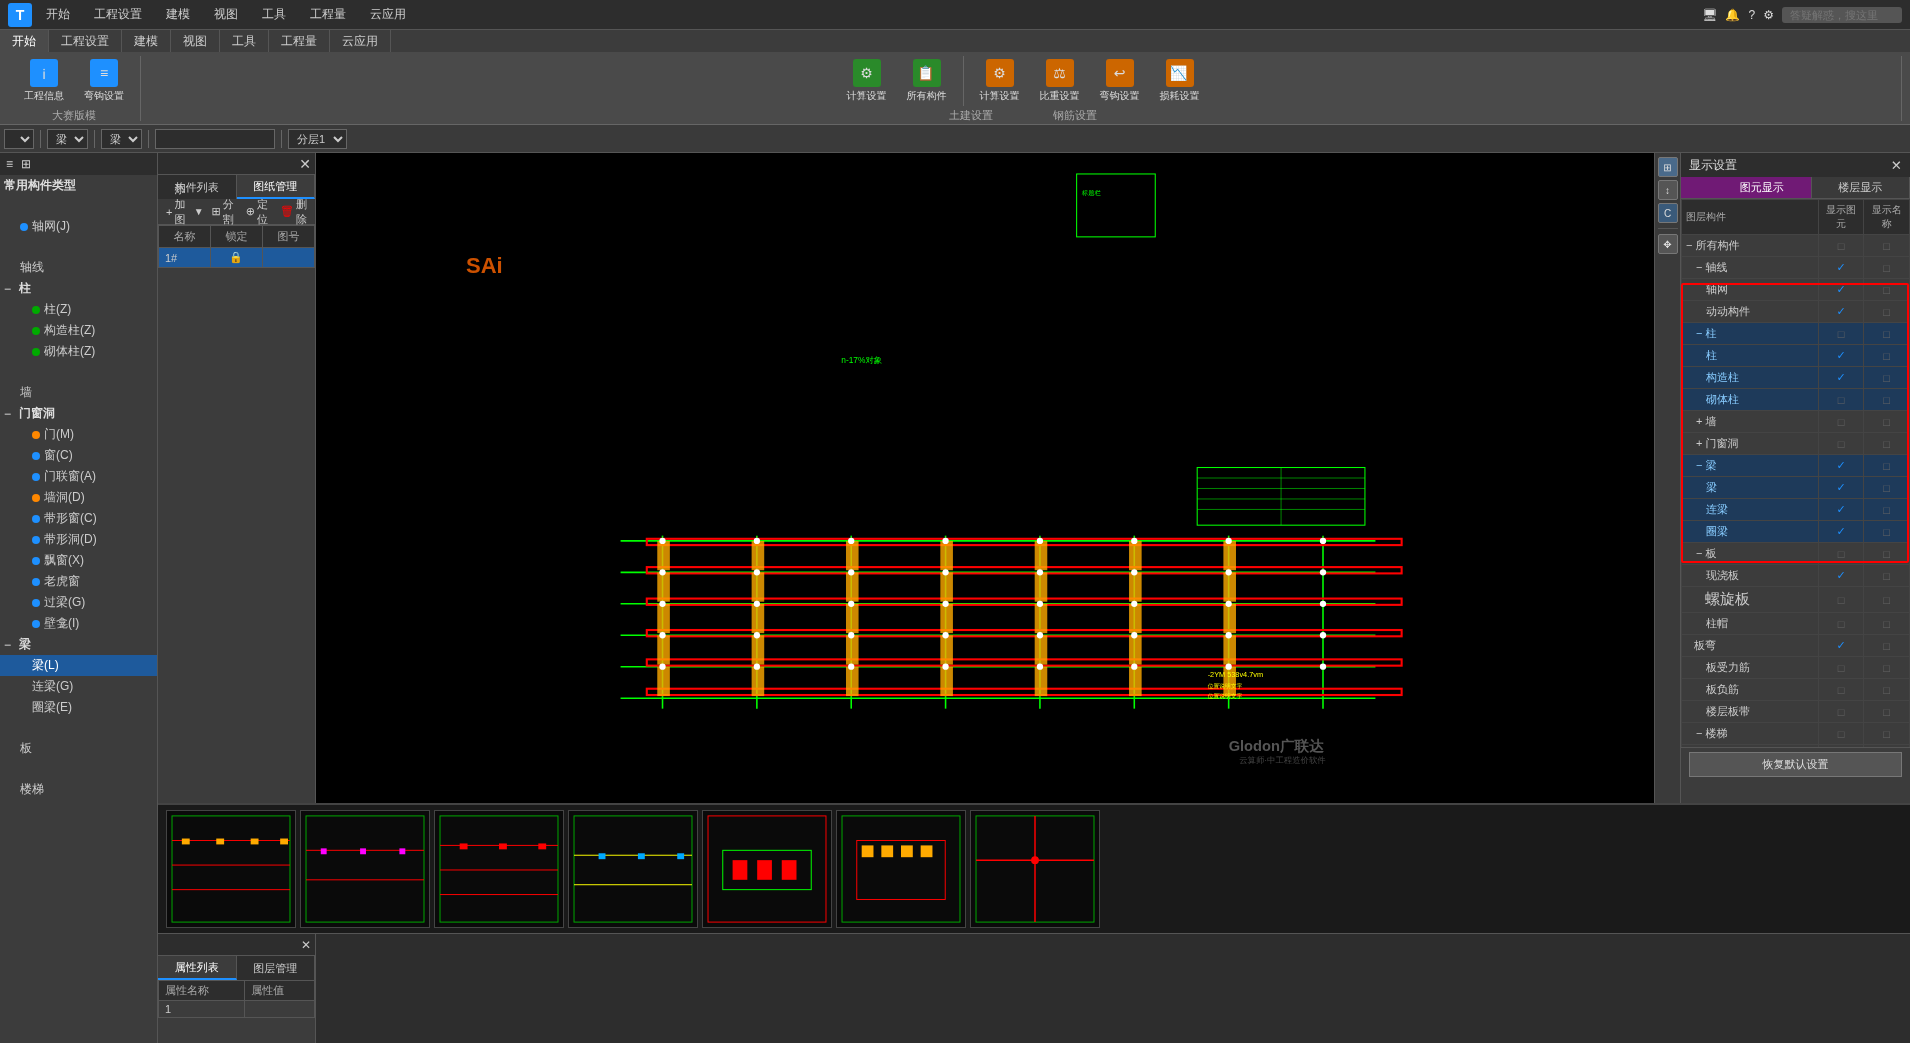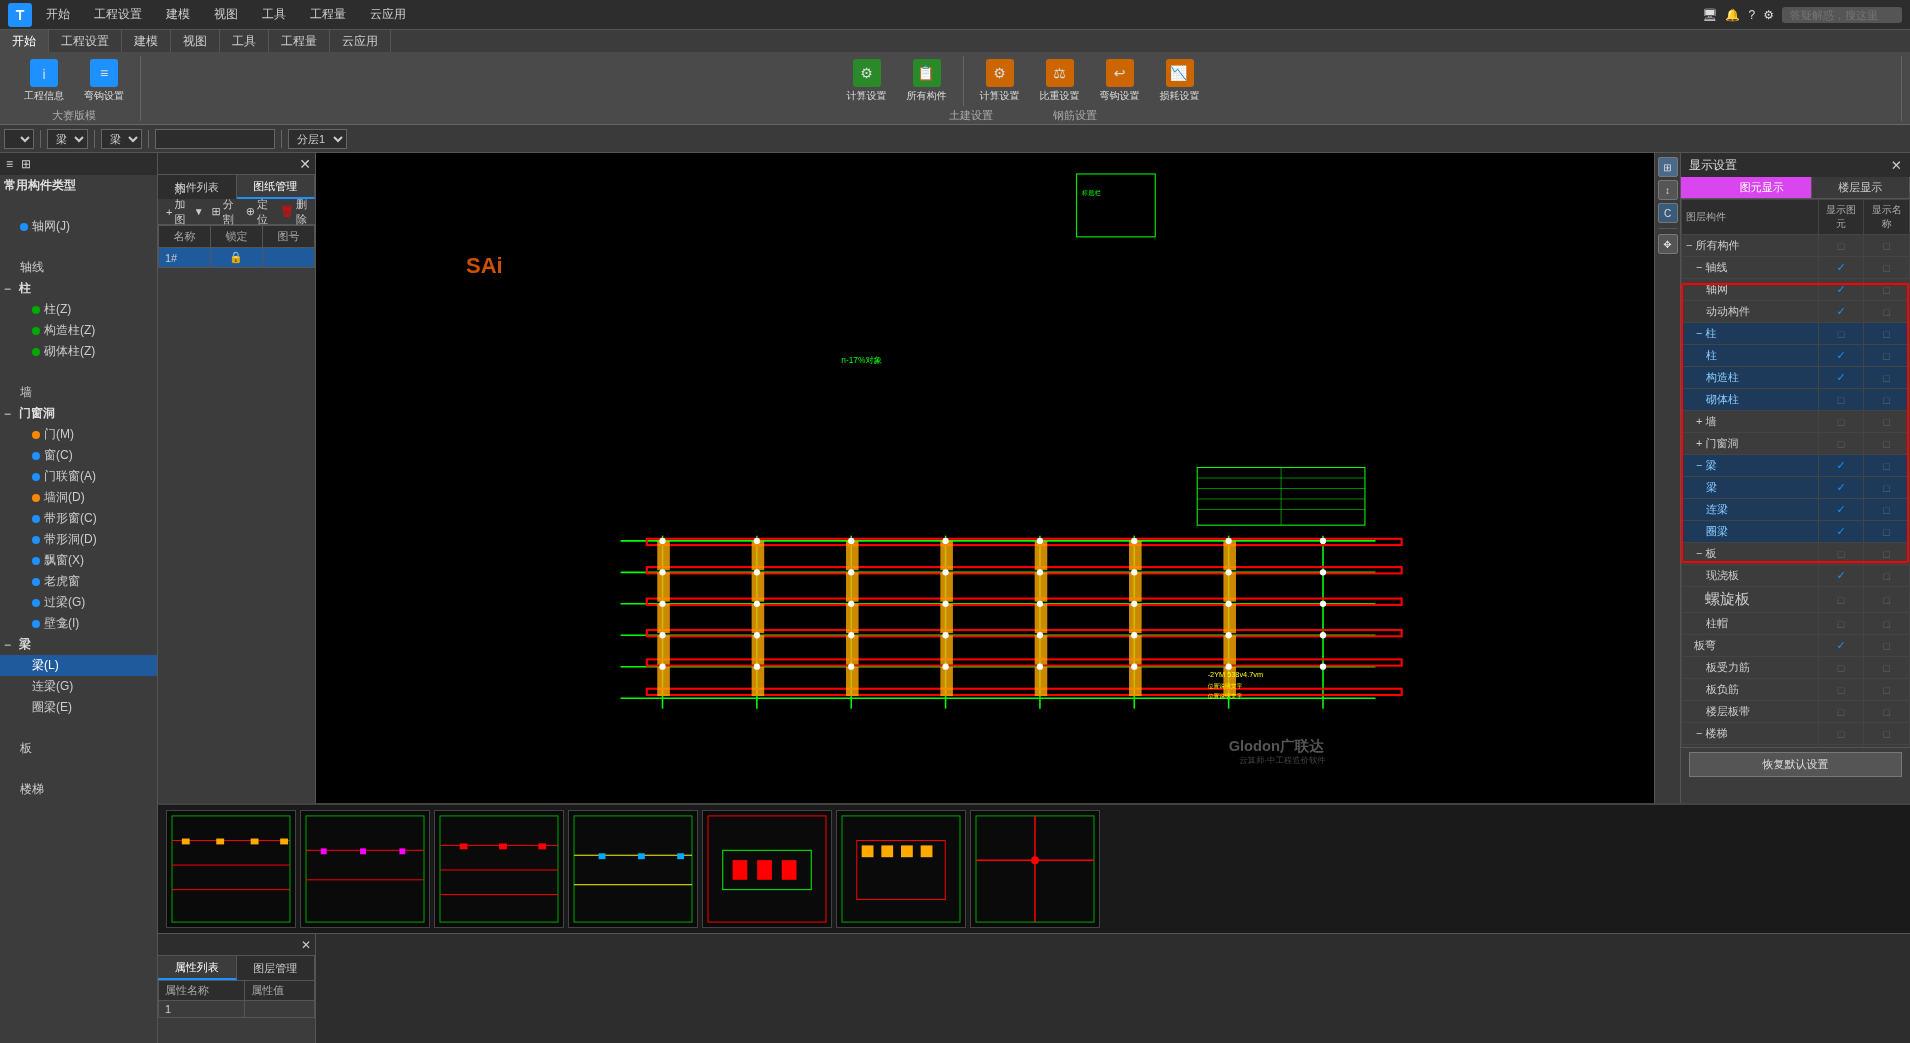--- a/index.html
+++ b/index.html
@@ -62,21 +62,21 @@
     .panel-table .lock-icon { text-align: center; }
 
     
     .canvas-area { flex: 1; background: #1a1a1a; position: relative; overflow: hidden; }
 
     
     .right-panel { width: 230px; background: #3c3c3c; border-left: 1px solid #555; display: flex; flex-direction: column; overflow: hidden; }
     .right-panel-header { height: 24px; background: #2d2d2d; display: flex; align-items: center; justify-content: space-between; padding: 0 8px; }
     .display-tabs { display: flex; height: 22px; background: #3a3a3a; border-bottom: 1px solid #555; }
     .display-tab { flex: 1; display: flex; align-items: center; justify-content: center; font-size: 11px; color: #ccc; cursor: pointer; border-right: 1px solid #555; }
-    .display-tab.active { background: #d946ef; color: #fff; padding-left: 32px; }
+    .display-tab.active { background: #701a75; color: #fff; padding-left: 32px; }
     .display-table { width: 100%; border-collapse: collapse; font-size: 11px; }
     .display-table th { background: #2d2d2d; color: #aaa; padding: 3px 4px; border: 1px solid #444; text-align: center; font-weight: normal; font-size: 10px; }
     .display-table td { padding: 3px 4px; border: 1px solid #444; color: #ccc; }
 
     .mini-btn { width: 20px; height: 20px; background: #555; border: 1px solid #777; color: #ddd; display: flex; align-items: center; justify-content: center; font-size: 10px; cursor: pointer; border-radius: 2px; }
 
     
     .thumb-strip { height: 130px; background: #1a1a1a; border-top: 2px solid #444; display: flex; overflow: hidden; align-items: center; gap: 4px; padding: 4px 8px; }
     .thumb { width: 130px; height: 118px; background: #0a0a0a; border: 1px solid #444; flex-shrink: 0; display: flex; align-items: center; justify-content: center; color: #333; font-size: 8px; overflow: hidden; position: relative; }
     .thumb svg { width: 100%; height: 100%; }

